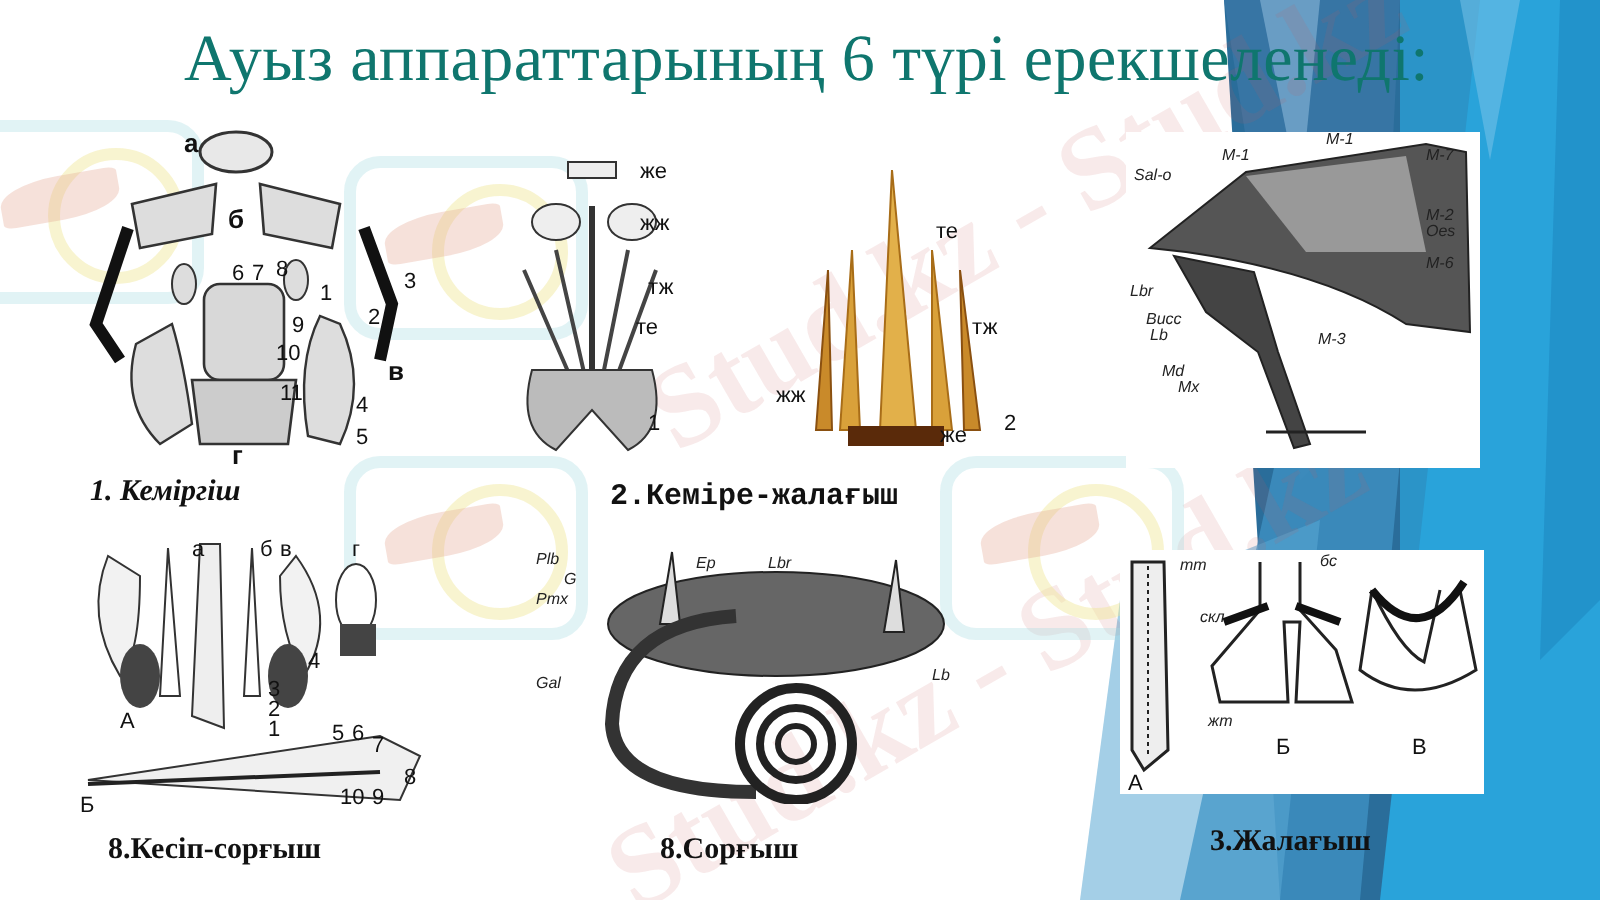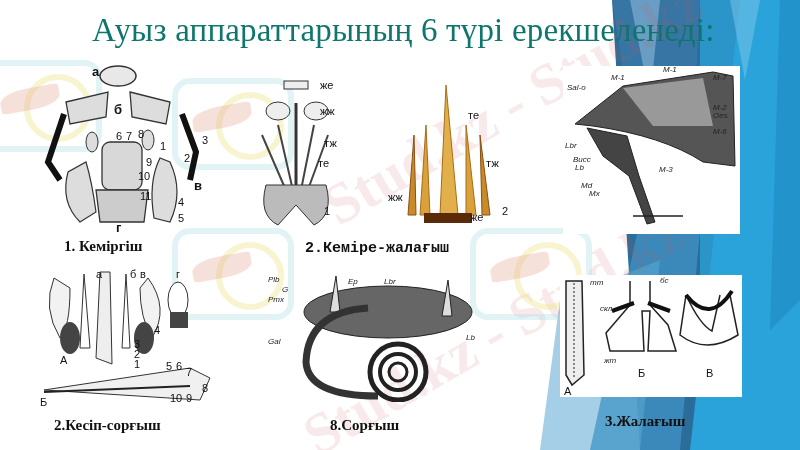--- a/index.html
+++ b/index.html
@@ -78,21 +78,21 @@
     <text class="lbl" x="172" y="82">3</text>
     <text class="lbl" x="148" y="144">4</text>
     <text class="lbl" x="148" y="160">5</text>
     <text class="lbl" x="86" y="78">6</text>
     <text class="lbl" x="96" y="78">7</text>
     <text class="lbl" x="108" y="76">8</text>
     <text class="lbl" x="116" y="104">9</text>
     <text class="lbl" x="108" y="118">10</text>
     <text class="lbl" x="110" y="138">11</text>
   </svg>
-  <div class="caption" style="left:64px; top:238px;">1. Кеміргіш</div>
+  <div class="caption" style="left:45px; top:238px;font-style:italic;">1. Кеміргіш</div>
 
   <svg class="figure" style="left:248px; top:75px; background:transparent;" width="270" height="160" viewBox="0 0 270 160">
     <rect x="36" y="6" width="24" height="8" fill="#eee" stroke="#333"></rect>
     <ellipse cx="30" cy="36" rx="12" ry="9" fill="#eee" stroke="#333"></ellipse>
     <ellipse cx="68" cy="36" rx="12" ry="9" fill="#eee" stroke="#333"></ellipse>
     <line x1="48" y1="28" x2="48" y2="110" stroke="#333" stroke-width="3"></line>
     <path d="M14,60 L40,120 M80,60 L58,120 M30,50 L46,120 M66,50 L52,120" stroke="#444" stroke-width="2" fill="none"></path>
     <path d="M18,110 Q10,140 30,150 L48,130 L66,150 Q86,140 78,110 Z" fill="#bbb" stroke="#333"></path>
     <text class="lbl" x="72" y="14">же</text>
     <text class="lbl" x="72" y="40">жж</text>
@@ -156,21 +156,21 @@
     <text class="lbl" x="94" y="90">2</text>
     <text class="lbl" x="94" y="80">3</text>
     <text class="lbl" x="114" y="66">4</text>
     <text class="lbl" x="126" y="102">5</text>
     <text class="lbl" x="136" y="102">6</text>
     <text class="lbl" x="146" y="108">7</text>
     <text class="lbl" x="162" y="124">8</text>
     <text class="lbl" x="146" y="134">9</text>
     <text class="lbl" x="130" y="134">10</text>
   </svg>
-  <div class="caption" style="left:54px; top:417px;">2.Кесіп-сорғыш</div>
+  <div class="caption" style="left:54px; top:417px;">8.Кесіп-сорғыш</div>
 
   <svg class="figure" style="left:268px; top:272px; background:transparent;" width="220" height="130" viewBox="0 0 220 130">
     <ellipse cx="120" cy="40" rx="84" ry="26" fill="#666" stroke="#222"></ellipse>
     <path d="M68,4 L62,40 L72,40 Z" fill="#ddd" stroke="#222"></path>
     <path d="M180,8 L174,44 L184,44 Z" fill="#ddd" stroke="#222"></path>
     <path d="M100,36 Q40,40 38,90 Q40,124 110,124" stroke="#333" stroke-width="7" fill="none"></path>
     <circle cx="130" cy="100" r="28" fill="none" stroke="#222" stroke-width="5"></circle>
     <circle cx="130" cy="100" r="18" fill="none" stroke="#222" stroke-width="4"></circle>
     <circle cx="130" cy="100" r="9" fill="none" stroke="#222" stroke-width="3"></circle>
     <text class="lbls" x="0" y="10">Plb</text>

